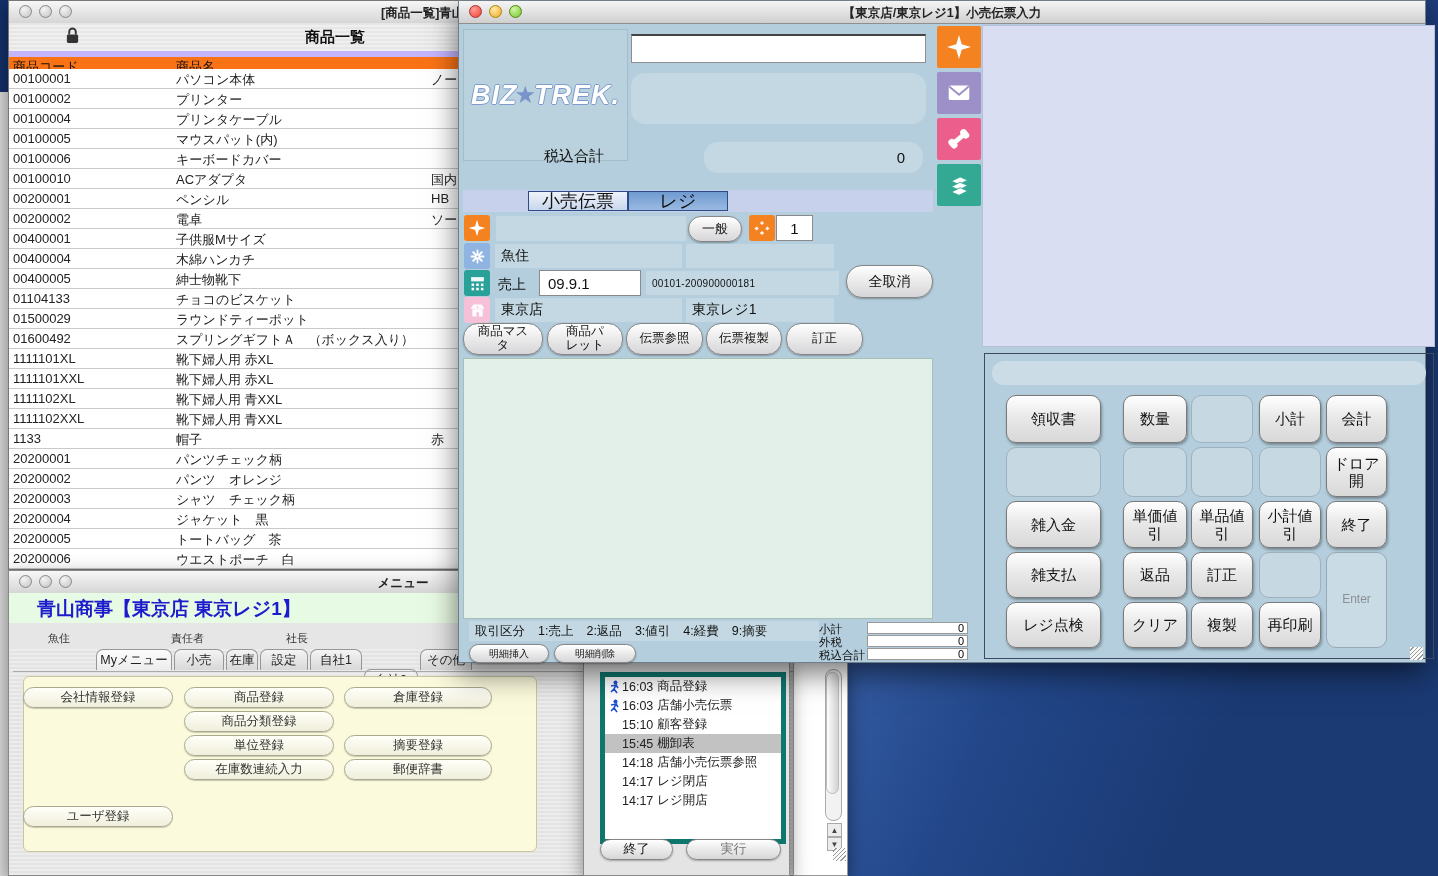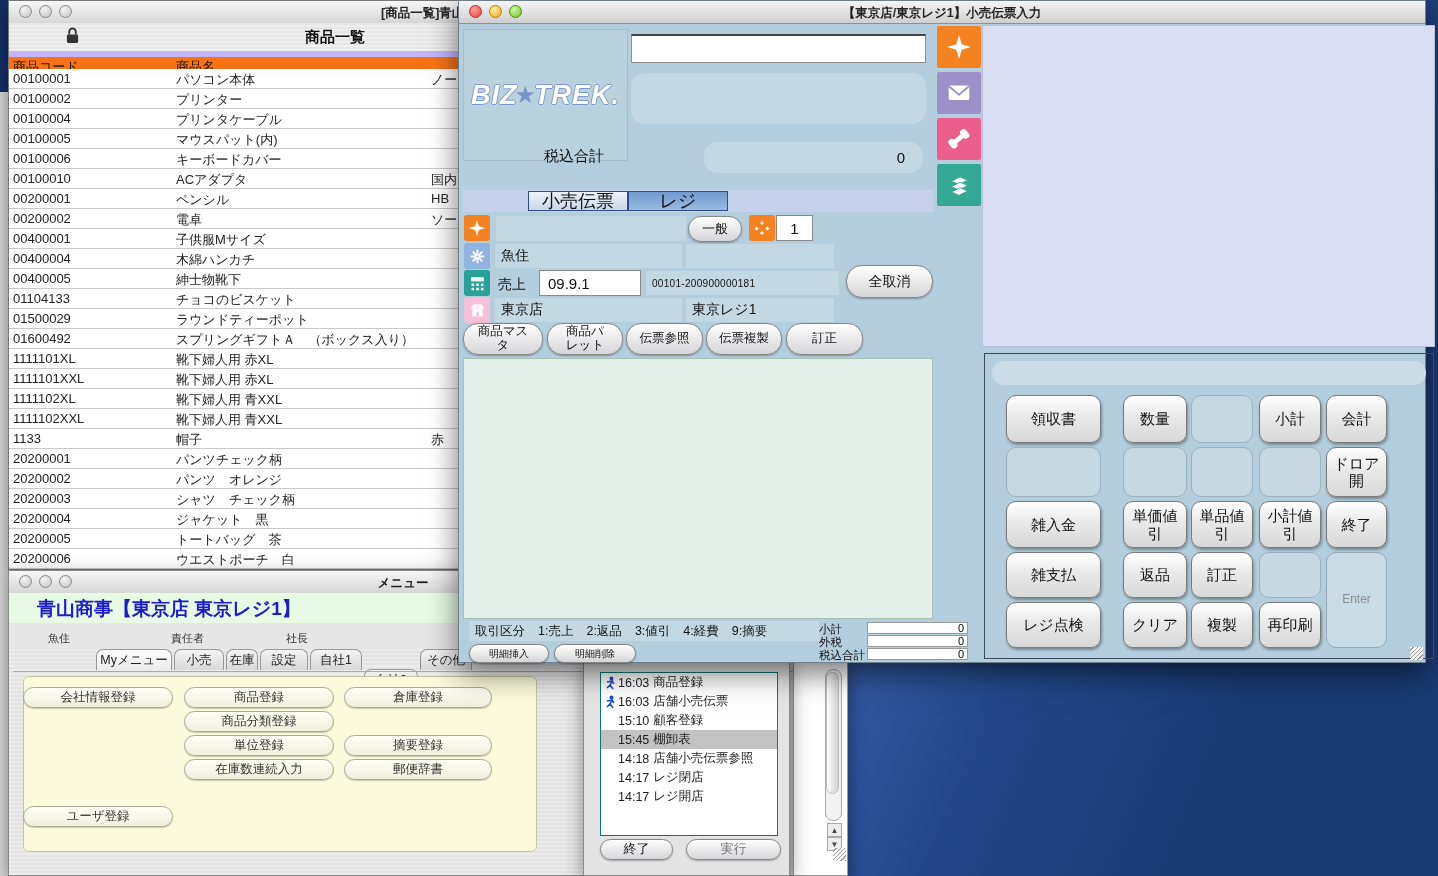--- a/index.html
+++ b/index.html
@@ -64,21 +64,21 @@
   .sb-thumb{position:absolute;left:0px;top:2px;width:13px;height:122px;border-radius:7px;background:linear-gradient(90deg,#ffffff,#d2d2d2);border:1px solid #bbb;box-sizing:border-box;}
   .sb-arrow{position:absolute;right:5px;width:15px;height:14px;background:#ececec;border:1px solid #aaa;
     font-size:8px;color:#444;display:flex;align-items:center;justify-content:center;box-sizing:border-box;}
   .sb-up{top:162px;} .sb-down{top:176px;}
   .grip{position:absolute;width:13px;height:13px;
     background:repeating-linear-gradient(135deg,#fafafa 0 2px,#9a9a9a 2px 3px);}
   .behind-grip{right:1px;bottom:14px;}
 
   
   .win-log{left:583px;top:656px;width:207px;height:220px;background:#e4e4e4;border:1px solid #8a8a8a;box-sizing:border-box;}
-  .log-list{position:absolute;left:16px;top:15px;width:176px;height:162px;background:#fff;border:1px solid #0f766e;overflow:hidden;}
+  .log-list{position:absolute;left:16px;top:15px;width:176px;height:162px;background:#fff;border:5px solid #0f766e;overflow:hidden;}
   .litem{height:19px;display:flex;align-items:center;font-size:12.5px;color:#222;}
   .litem .ric{width:17px;display:flex;justify-content:center;flex:none;}
   .litem.sel{background:#c2c2c2;}
   .litem .ltime{margin-right:4px;}
   .log-btn{position:absolute;height:21px;top:182px;}
 
   
   .win-pos{left:458px;top:0;width:968px;height:663px;background:#b4cedd;border:1px solid #6f7f8a;box-sizing:border-box;box-shadow:0 10px 28px rgba(0,0,0,.55);}
   .win-pos .titlebar{background:linear-gradient(#f5f5f5,#cfcfcf);}
   .win-pos .wtitle{left:0;right:0;text-align:center;}

